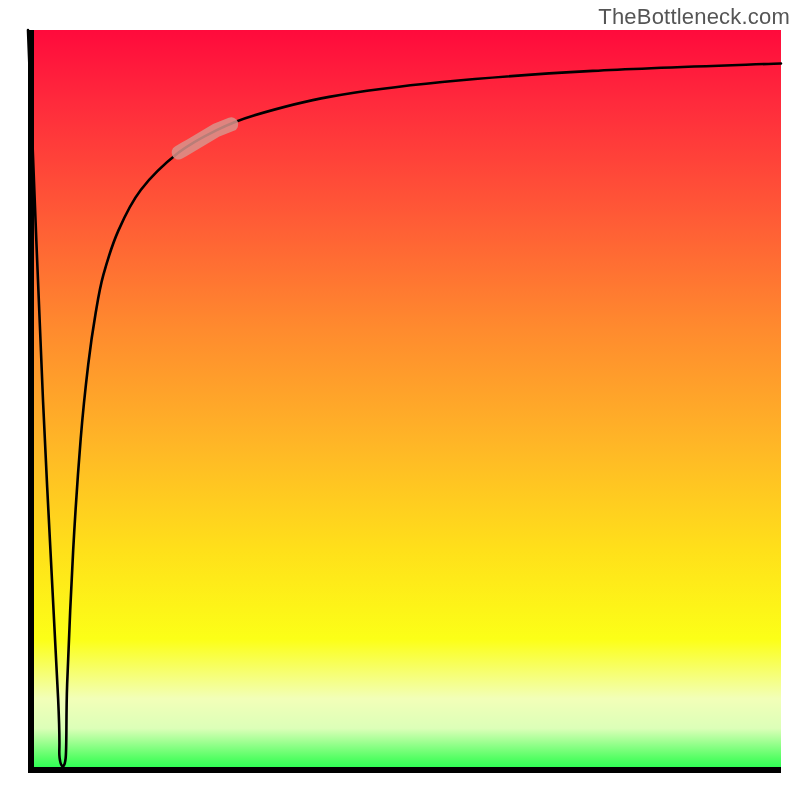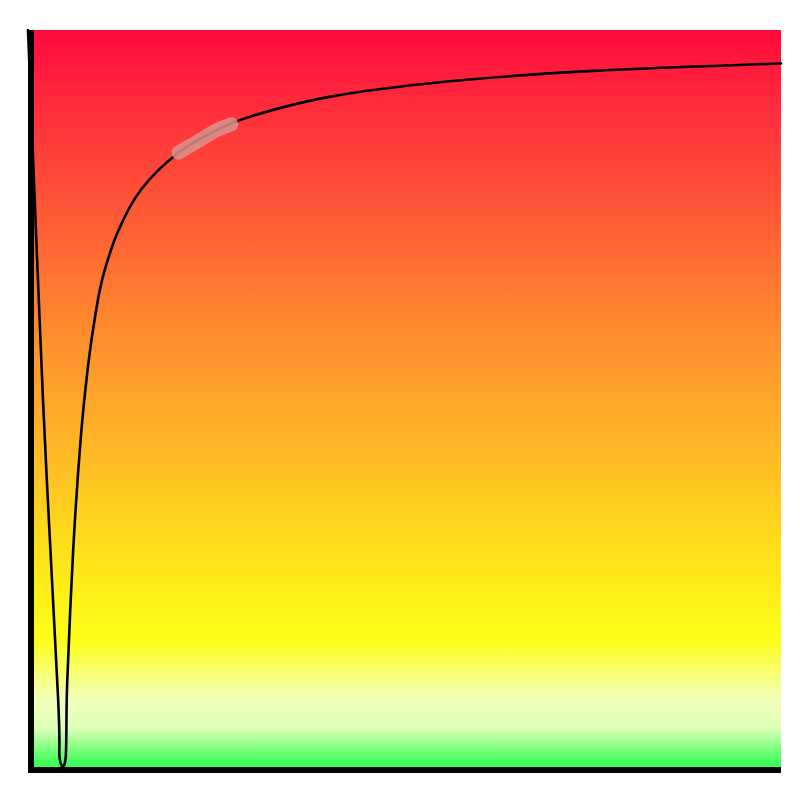--- a/index.html
+++ b/index.html
@@ -78,20 +78,21 @@
     width: 100%;
     height: 100%;
     overflow: visible;
   }
 </style>
 </head>
 <body>
 
 <div class="stage">
 
+  <div class="watermark">TheBottleneck.com</div>
 
   <div class="plot-area">
 
     <div class="gradient-bg"></div>
 
     <svg class="curve" viewBox="0 0 753 743" preserveAspectRatio="none">
       <path d="M 0.00 0.00 C 2.41 59.44, 10.24 264.51, 15.06 371.50 C 19.88 478.49, 27.47 611.64, 30.12 668.70 C 32.77 725.76, 30.42 718.63, 31.63 728.14 C 32.83 737.65, 36.45 740.03, 37.65 728.14 C 38.85 716.25, 37.95 687.13, 39.16 653.84 C 40.36 620.55, 43.01 559.33, 45.18 520.10 C 47.35 480.87, 50.30 438.37, 52.71 408.65 C 55.12 378.93, 57.83 354.56, 60.24 334.35 C 62.65 314.14, 65.36 296.61, 67.77 282.34 C 70.18 268.07, 71.69 258.27, 75.30 245.19 C 78.91 232.11, 84.34 214.28, 90.36 200.61 C 96.38 186.94, 103.31 172.23, 112.95 159.75 C 122.59 147.26, 138.55 132.11, 150.60 122.60 C 162.65 113.08, 176.20 106.25, 188.25 100.30 C 200.30 94.36, 207.83 90.79, 225.90 85.45 C 243.97 80.10, 271.08 72.22, 301.20 66.87 C 331.32 61.52, 371.98 56.17, 414.15 52.01 C 456.32 47.85, 510.53 43.84, 564.75 40.87 C 618.97 37.89, 722.88 34.62, 753.00 33.44" fill="none" stroke="#000000" stroke-width="2.6" stroke-linejoin="round" stroke-linecap="round"></path>
       <g>
           <path d="M 150.60 122.60 L 154.36 120.37 L 158.13 118.14 L 161.90 115.91 L 165.66 113.68 L 169.43 111.45 L 173.19 109.22 L 176.95 106.99 L 180.72 104.76 L 184.48 102.53 L 188.25 100.30 L 192.02 98.82 L 195.78 97.33 L 199.55 95.85 L 203.31 94.36" fill="none" stroke="#d9938c" stroke-width="14" stroke-linecap="round" stroke-linejoin="round" opacity="0.85"></path>
         </g>

